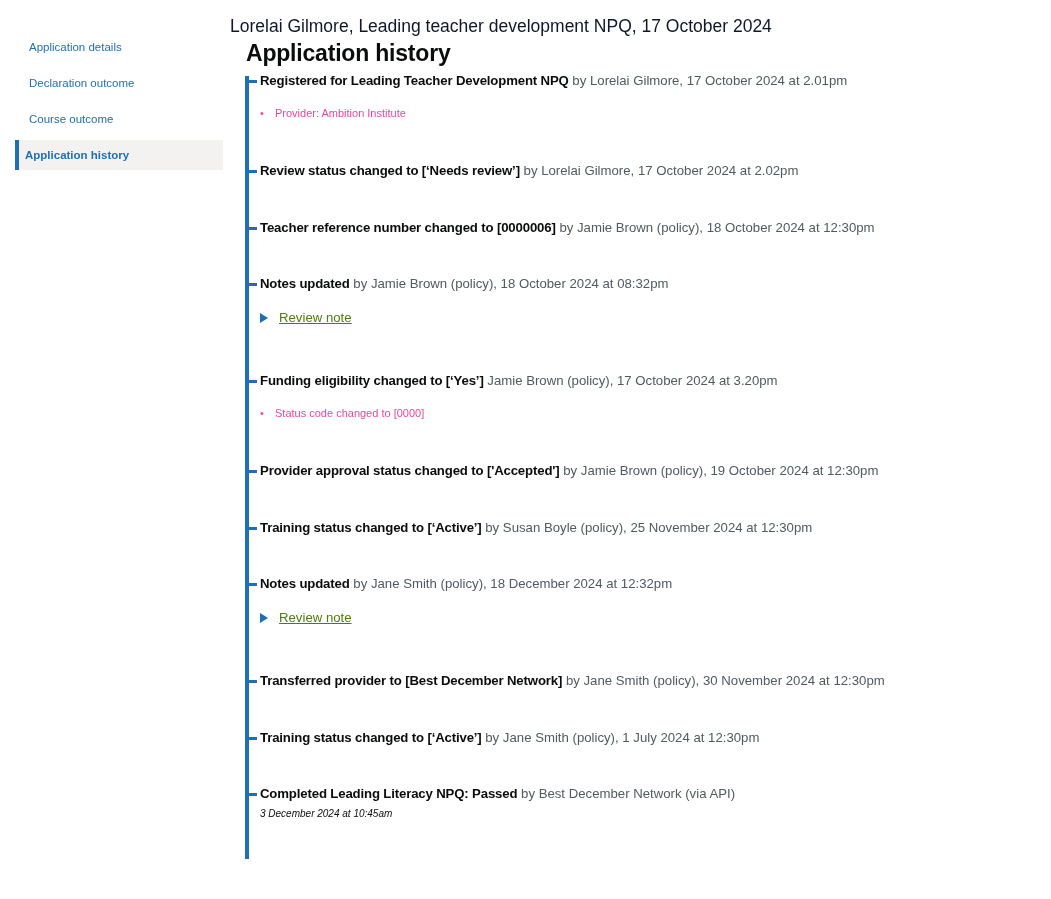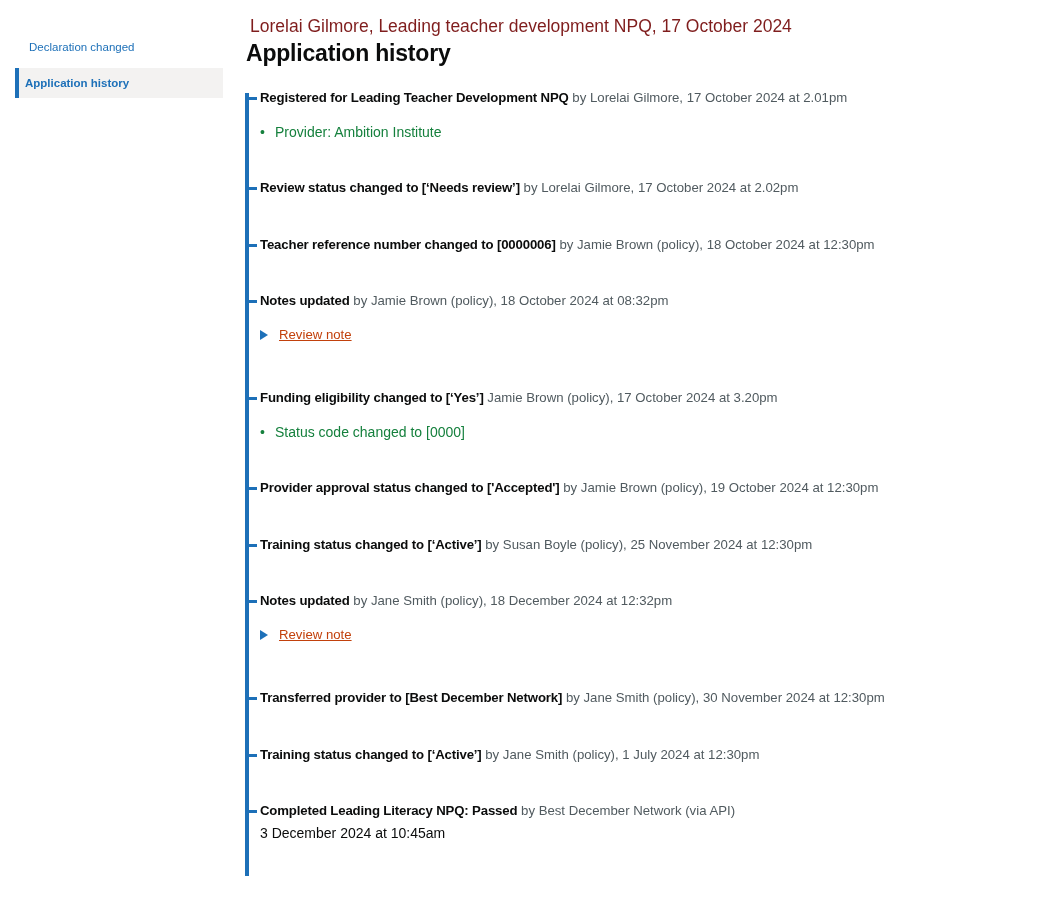--- a/index.html
+++ b/index.html
@@ -5,42 +5,44 @@
     * { box-sizing: border-box; margin: 0; padding: 0; }
     html, body { width: 1051px; height: 899px; background: #ffffff; overflow: hidden; }
     body { font-family: "Liberation Sans", sans-serif; color: #0b0c0c; position: relative; }
 
     
     .sidebar { position: absolute; left: 15px; top: 32px; width: 208px; }
     .side-item { display: block; height: 30px; line-height: 30px; padding-left: 10px; font-size: 11.5px; color: #1d70b8; text-decoration: none; margin-bottom: 6px; border-left: 4px solid transparent; }
     .side-item.active { background: #f3f2f1; border-left-color: #1d70b8; font-weight: bold; padding-left: 6px; }
 
     
-    .caption { position: absolute; left: 250px; top: 16px; font-size: 17.5px; color: #7f1d1d; white-space: nowrap; }
+    .caption { position: absolute; left: 230px; top: 16px; font-size: 17.5px; color: #0f172a; white-space: nowrap; }
     .title { position: absolute; left: 246px; top: 40px; font-size: 23px; font-weight: bold; color: #0b0c0c; white-space: nowrap; letter-spacing: -0.2px; }
 
     
-    .timeline { position: absolute; left: 245px; top: 93px; width: 800px; height: 784px; }
+    .timeline { position: absolute; left: 245px; top: 76px; width: 800px; height: 784px; }
     .timeline-bar { position: absolute; left: 0; top: 0; width: 4px; height: 783px; background: #1d70b8; }
     .entry { position: absolute; left: 0; width: 780px; }
     .tick { position: absolute; left: 0; top: 4px; width: 12px; height: 3px; background: #1d70b8; }
     .entry-head { position: absolute; left: 15px; top: -3px; font-size: 13.2px; white-space: nowrap; color: #505a5f; }
     .entry-head b { color: #0b0c0c; font-weight: bold; letter-spacing: -0.15px; }
-    .bullet { position: absolute; left: 30px; top: 31px; font-size: 14px; color: #15803d; white-space: nowrap; }
+    .bullet { position: absolute; left: 30px; top: 31px; font-size: 11px; color: #ec4899; white-space: nowrap; }
     .bullet::before { content: "\2022"; position: absolute; left: -15px; top: 0; }
     .details { position: absolute; left: 15px; top: 31px; font-size: 13.2px; white-space: nowrap; display: flex; align-items: center; }
     .details .tri { display: inline-block; width: 0; height: 0; border-top: 5px solid transparent; border-bottom: 5px solid transparent; border-left: 8px solid #1d70b8; margin-right: 11px; }
-    .details a { color: #c2410c; text-decoration: underline; }
-    .subdate { position: absolute; left: 15px; top: 19px; font-size: 14px; color: #0b0c0c; white-space: nowrap; }
+    .details a { color: #4d7c0f; text-decoration: underline; }
+    .subdate { position: absolute; left: 15px; top: 19px; font-size: 10px; color: #0b0c0c; white-space: nowrap; font-style: italic; }
   </style>
 </head>
 <body>
 
 <nav class="sidebar">
-  <a class="side-item">Declaration changed</a>
+  <a class="side-item">Application details</a>
+  <a class="side-item">Declaration outcome</a>
+  <a class="side-item">Course outcome</a>
   <a class="side-item active">Application history</a>
 </nav>
 
 <div class="caption">Lorelai Gilmore, Leading teacher development NPQ, 17 October 2024</div>
 <h1 class="title">Application history</h1>
 
 <div class="timeline">
   <div class="timeline-bar"></div>
 
   <div class="entry" style="top:0px;">

